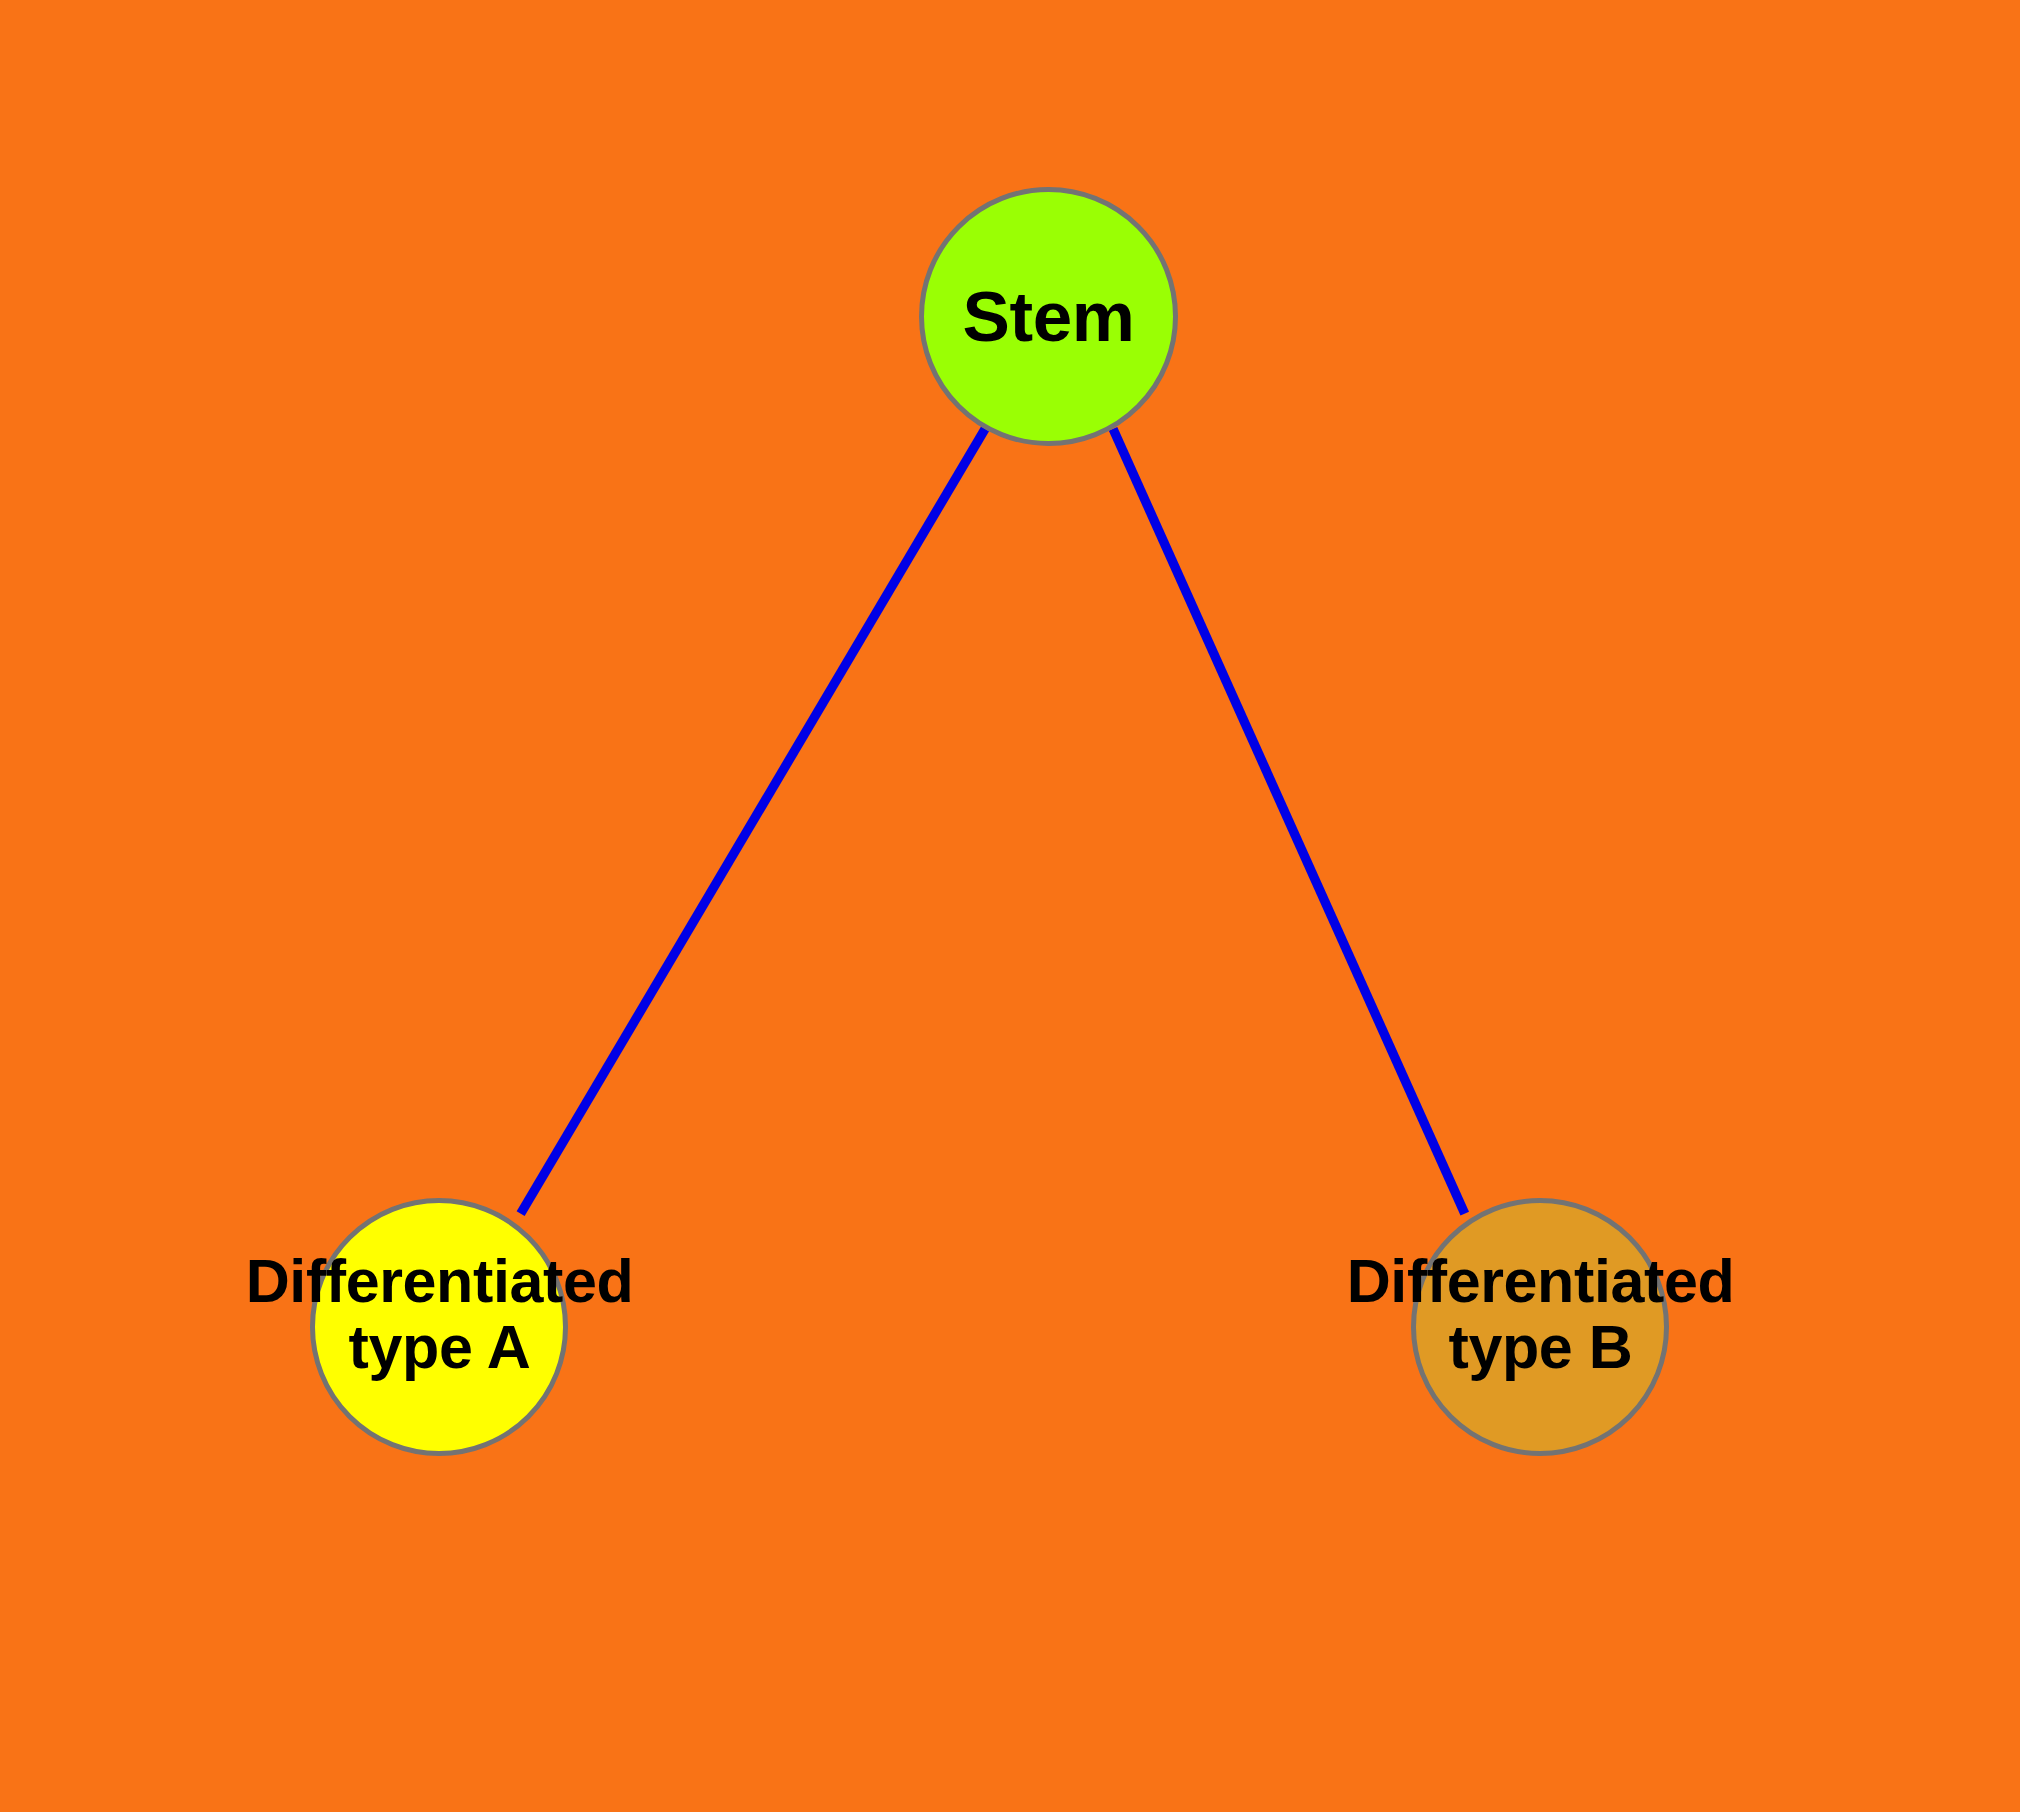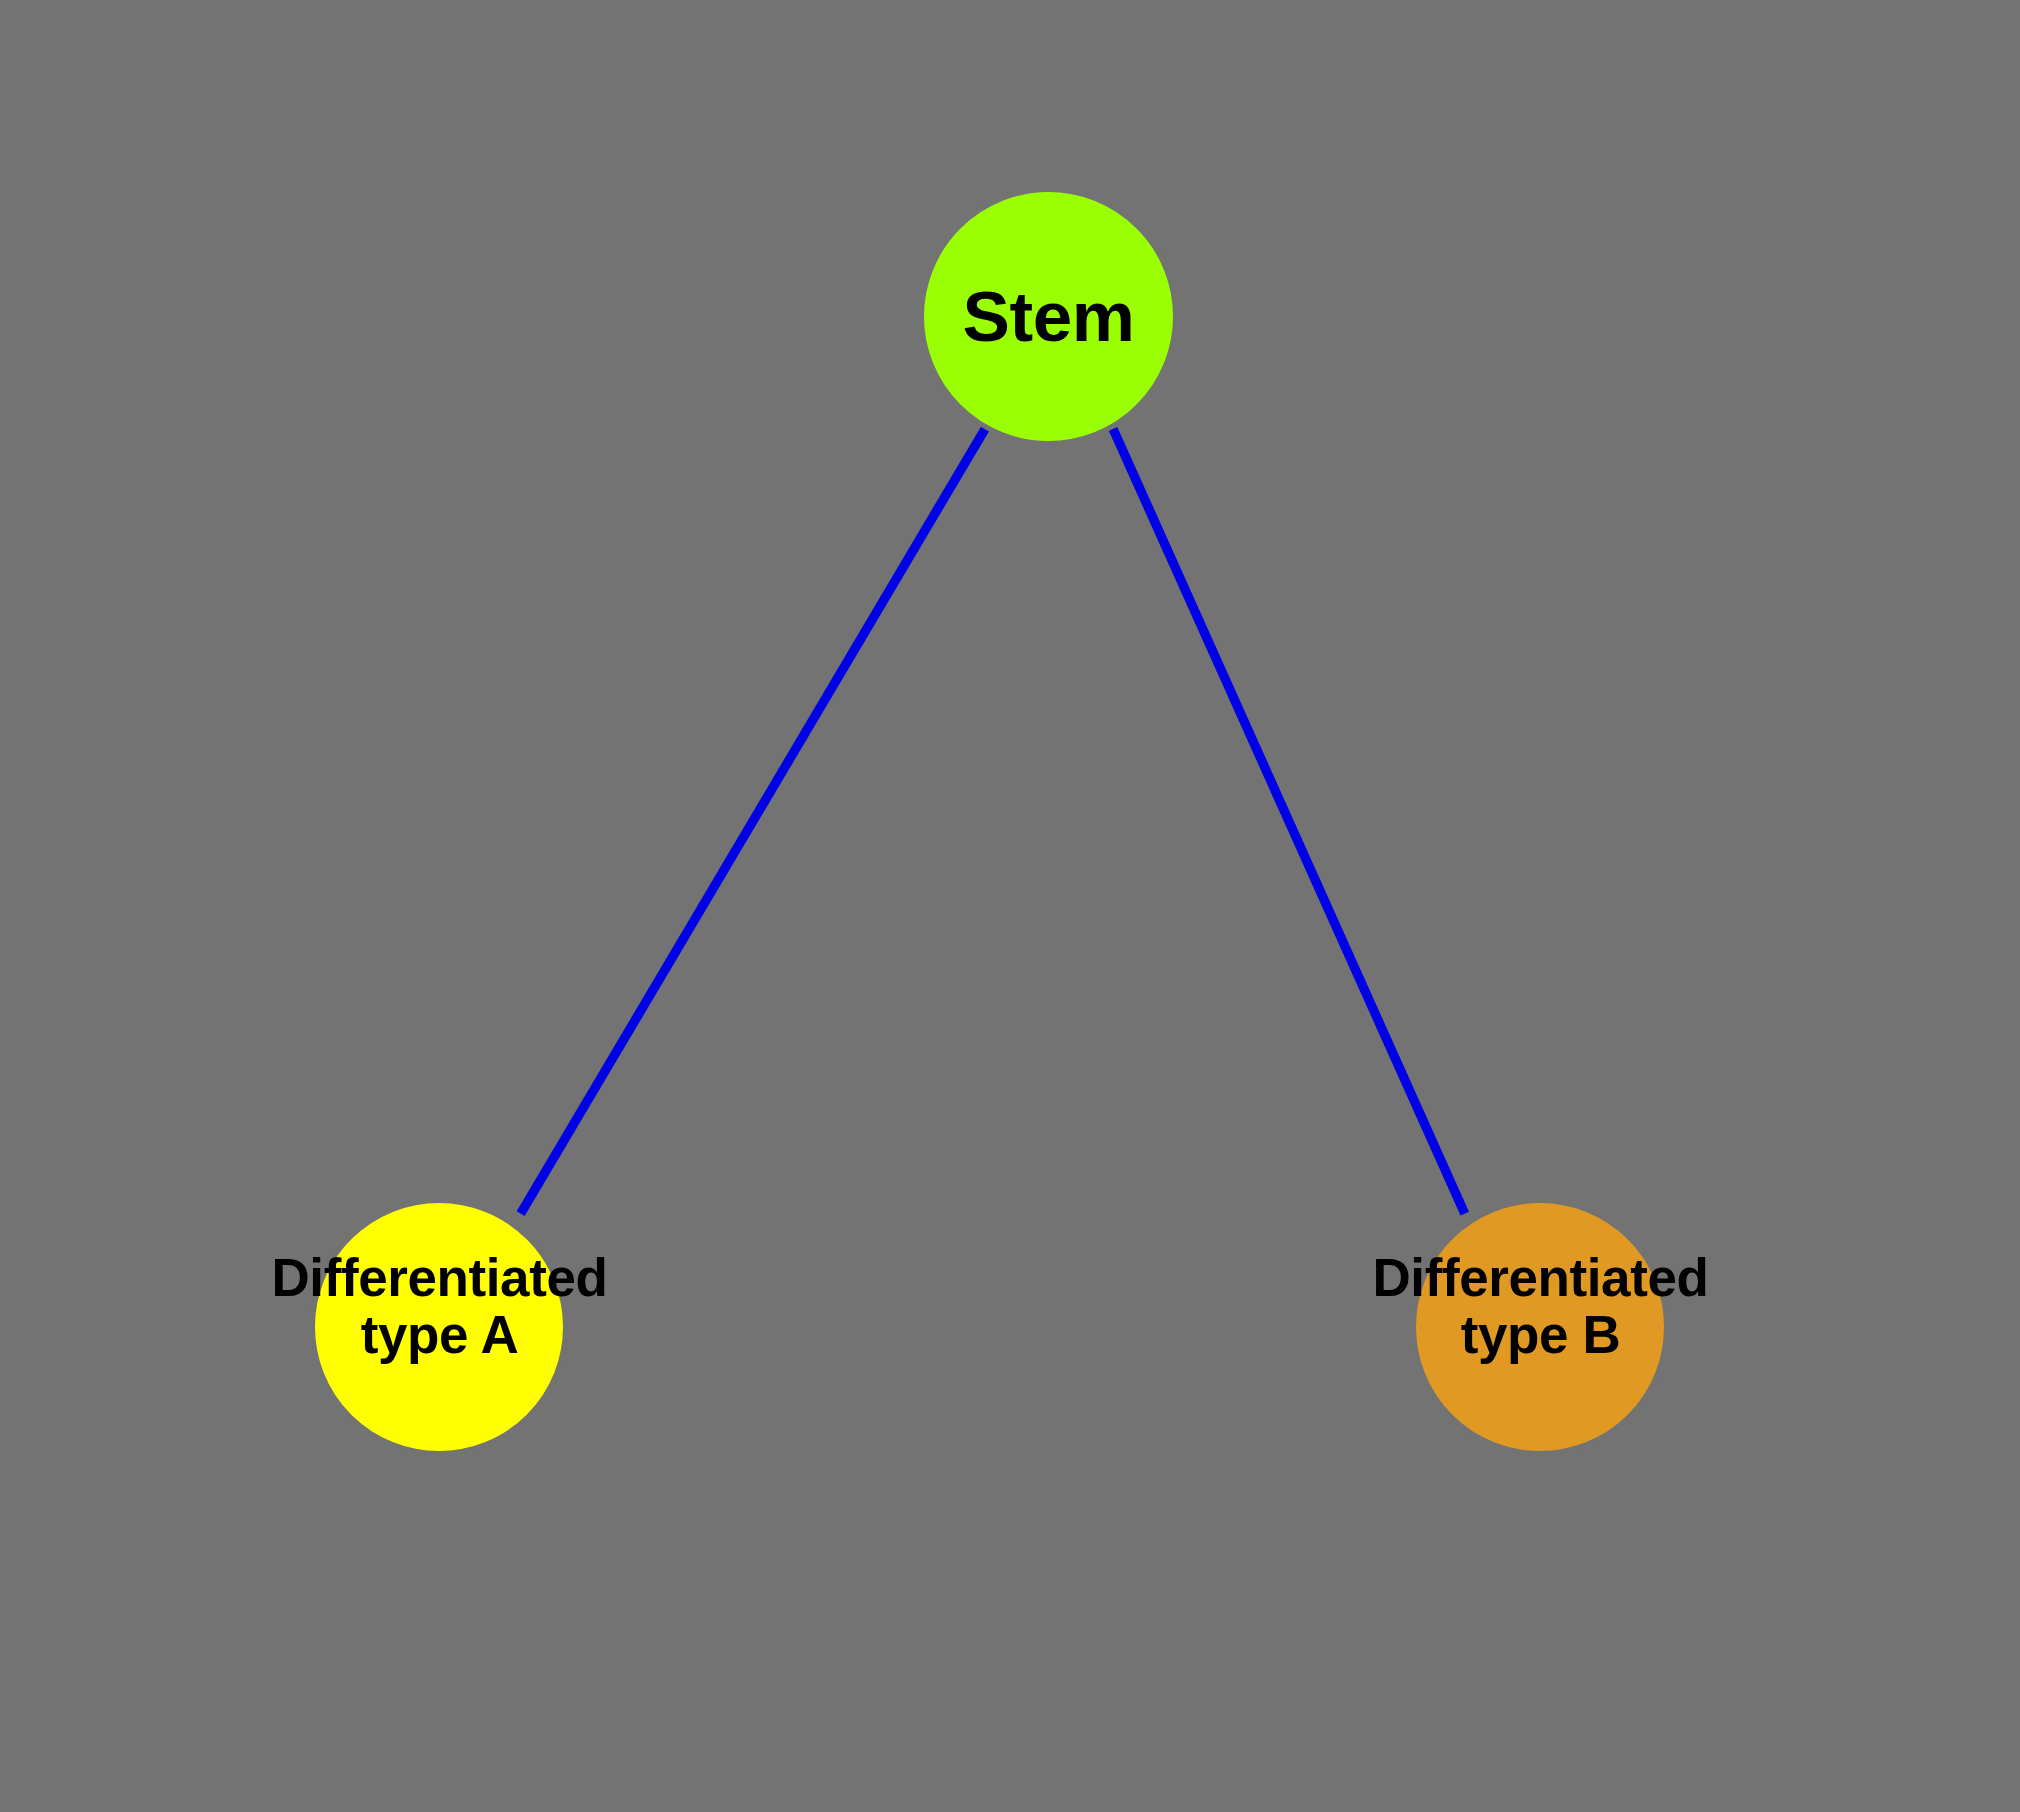--- a/index.html
+++ b/index.html
@@ -47,27 +47,27 @@
     font-weight: bold;
     white-space: pre;
     line-height: 1.08;
     letter-spacing: -0.4px;
     pointer-events: none;
   }
   .label-stem {
     font-size: 71px;
   }
   .label-leaf {
-    font-size: 53px;
+    font-size: 61px;
   }
 </style>
 </head>
 <body>
 
-<div id="graph-canvas" style="background: #737373; text-decoration: underline;">
+<div id="graph-canvas" style="background: #f97316; text-decoration: underline;">
 
   <svg id="edge-layer" viewBox="0 0 2384 2138">
     <line x1="1162" y1="506" x2="614" y2="1432" stroke="#0000e6" stroke-width="11" stroke-linecap="butt"></line>
     <line x1="1313" y1="506" x2="1728" y2="1432" stroke="#0000e6" stroke-width="11" stroke-linecap="butt"></line>
   </svg>
 
   <div id="node-layer">
 
     <div class="node" style="left: 919px; top: 187px; width: 259px; height: 259px; background: rgb(154, 255, 4); border-color: rgb(115, 115, 115);"></div>
 

